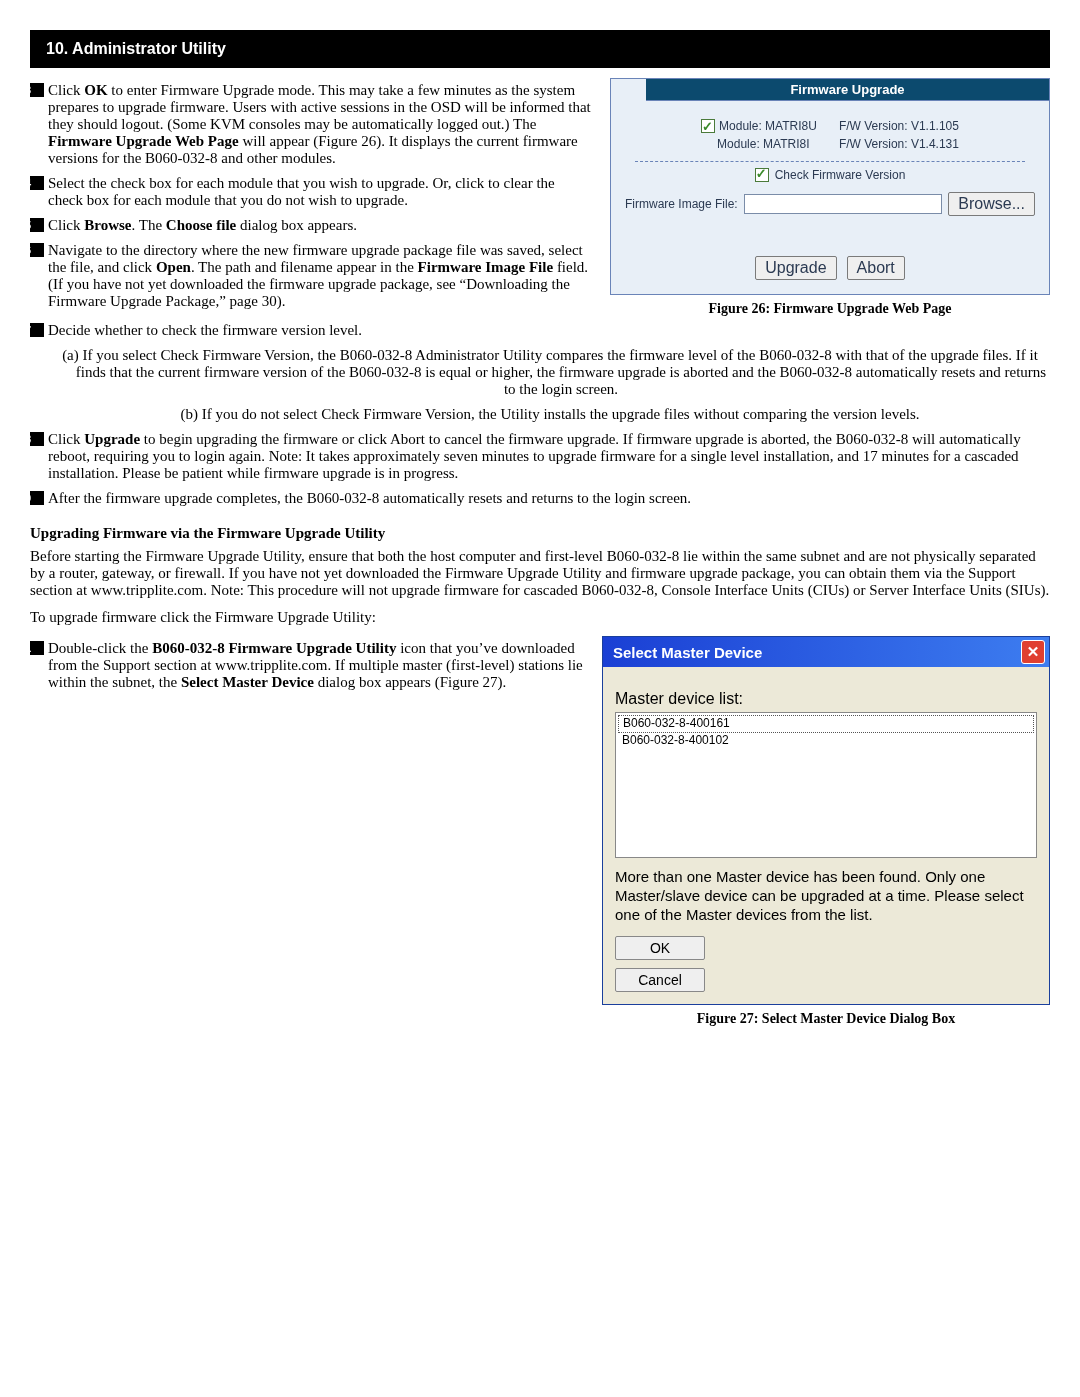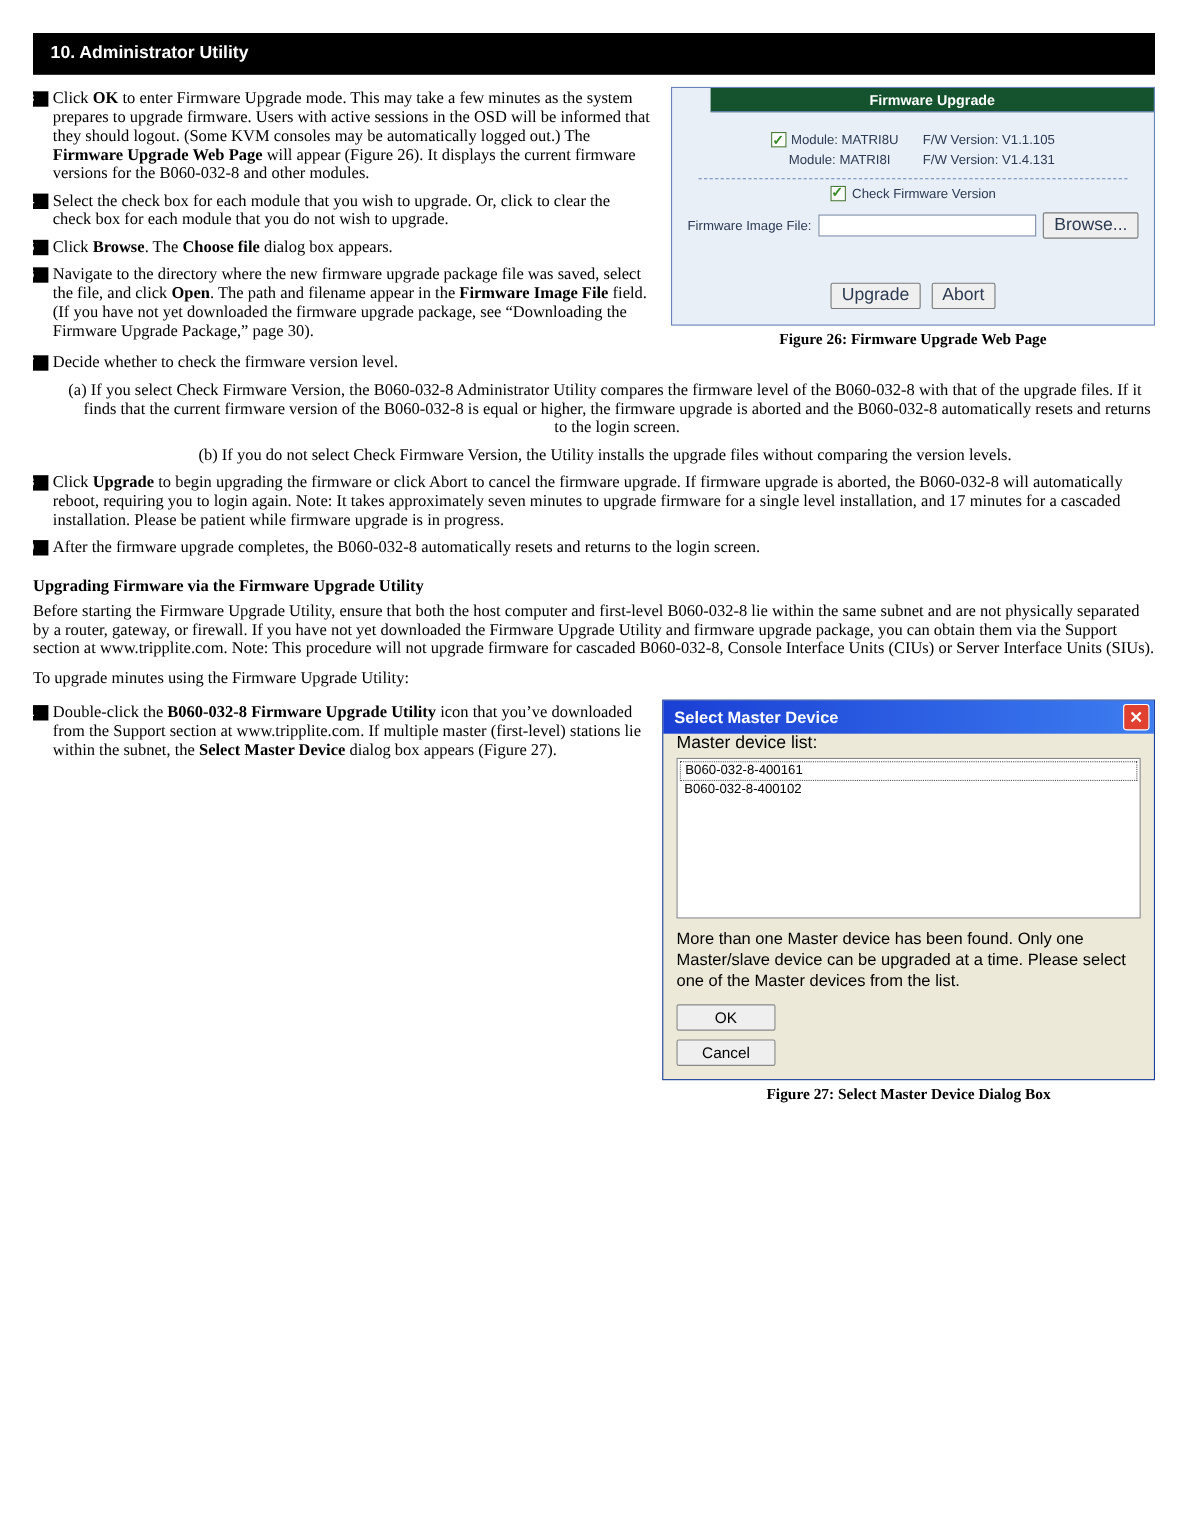--- a/index.html
+++ b/index.html
@@ -24,39 +24,39 @@
   }
   .section-header-bar h1 {
     font-family: Arial, Helvetica, sans-serif;
     font-weight: bold;
     font-size: 16px;
     margin: 0;
     padding-left: 6px;
   }
   .upper-row {
     display: flex;
-    align-items: center;
+    align-items: flex-start;
     gap: 18px;
   }
   .upper-text {
     flex: 1 1 0;
   }
   .right-fig {
     width: 440px;
     flex: 0 0 440px;
   }
   .fw-panel {
     border: 1px solid #6a84b8;
     background: #e8eff7;
     font-family: Tahoma, Arial, sans-serif;
     font-size: 12px;
     color: #2b3a52;
   }
   .fw-panel-title {
-    background: #14532d;
+    background: #0c4a6e;
     color: #fff;
     text-align: center;
     font-weight: bold;
     font-size: 13px;
     padding: 3px 0;
     border-bottom: 1px solid #6a84b8;
     margin-left: 35px;
   }
   .fw-body {
     padding: 16px 14px 14px 14px;
@@ -198,21 +198,21 @@
     border: 1px solid #fff;
     border-radius: 3px;
     display: flex;
     align-items: center;
     justify-content: center;
     color: #fff;
     font-weight: bold;
     font-size: 15px;
   }
   .smd-body {
-    padding: 0 12px 12px 12px;
+    padding: 23px 12px 12px 12px;
     border-radius: 12px;
   }
   .smd-label {
     font-size: 16px;
     color: #000;
     margin-bottom: 4px;
   }
   .smd-list {
     background: #fff;
     border: 1px solid #888;
@@ -333,21 +333,21 @@
   </div>
   <div class="step">
     <span class="numbox">8</span><span>Click </span><b>Upgrade</b><span> to begin upgrading the firmware or click Abort to cancel the firmware upgrade. If firmware upgrade is aborted, the B060-032-8 will automatically reboot, requiring you to login again. Note: It takes approximately seven minutes to upgrade firmware for a single level installation, and 17 minutes for a cascaded installation. Please be patient while firmware upgrade is in progress.</span>
   </div>
   <div class="step">
     <span class="numbox">9</span><span>After the firmware upgrade completes, the B060-032-8 automatically resets and returns to the login screen.</span>
   </div>
 
   <div class="subsection-heading">Upgrading Firmware via the Firmware Upgrade Utility</div>
   <div class="para">Before starting the Firmware Upgrade Utility, ensure that both the host computer and first-level B060-032-8 lie within the same subnet and are not physically separated by a router, gateway, or firewall. If you have not yet downloaded the Firmware Upgrade Utility and firmware upgrade package, you can obtain them via the Support section at www.tripplite.com. Note: This procedure will not upgrade firmware for cascaded B060-032-8, Console Interface Units (CIUs) or Server Interface Units (SIUs).</div>
-  <div class="para">To upgrade minutes using the Firmware Upgrade Utility:</div>
+  <div class="para">To upgrade firmware click the Firmware Upgrade Utility:</div>
 
   <div class="lower-row">
     <div class="lower-text">
       <div class="step">
         <span class="numbox">1</span><span>Double-click the </span><b>B060-032-8 Firmware Upgrade Utility</b><span> icon that you’ve downloaded from the Support section at www.tripplite.com. If multiple master (first-level) stations lie within the subnet, the </span><b>Select Master Device</b><span> dialog box appears (Figure 27).</span>
       </div>
     </div>
     <div class="right-fig2">
       <div class="smd-dialog">
         <div class="smd-titlebar">

